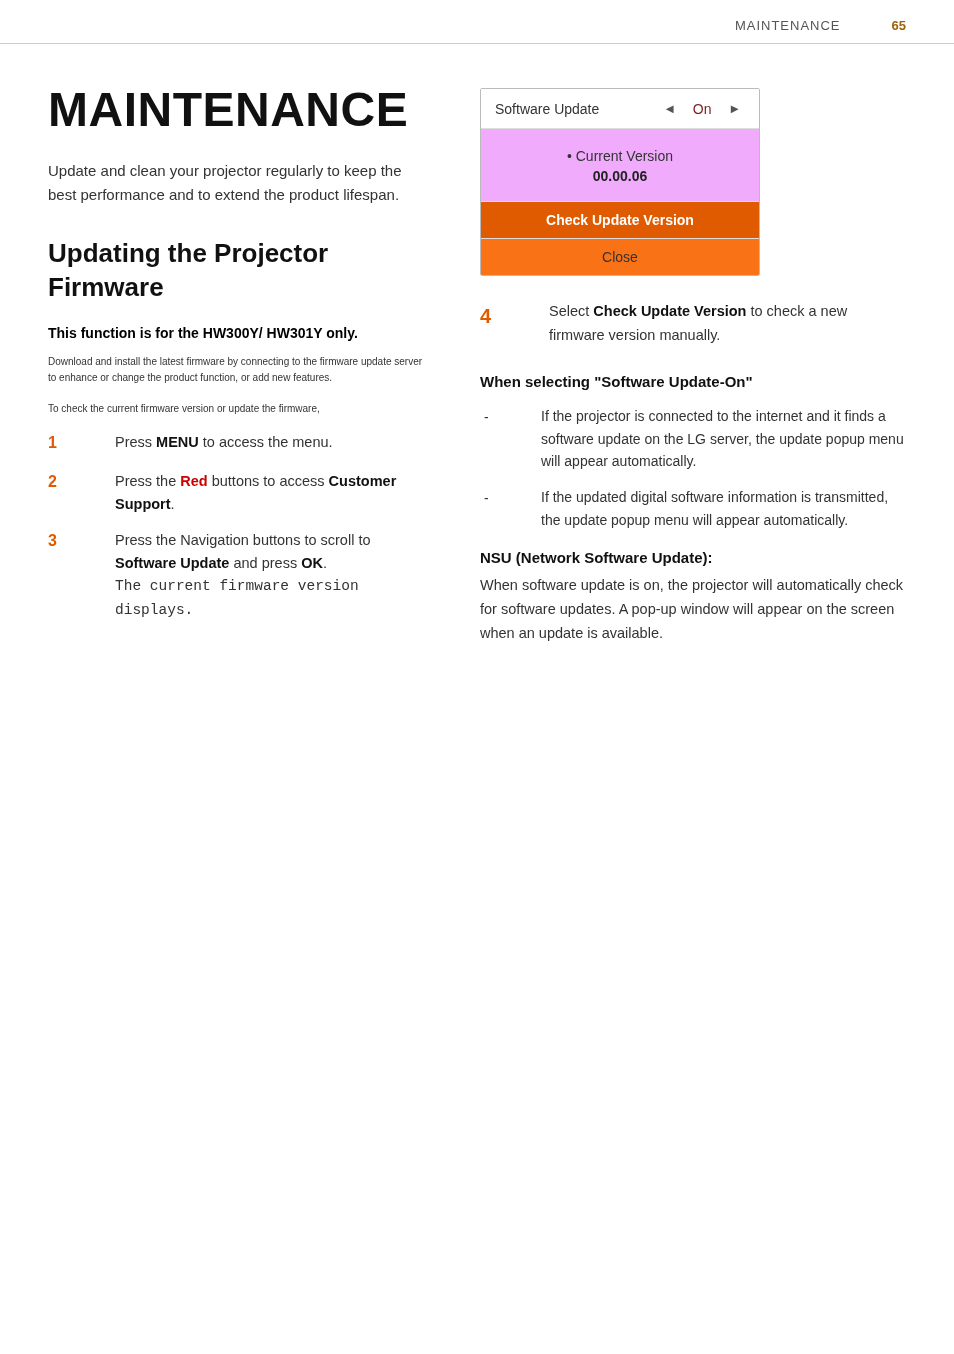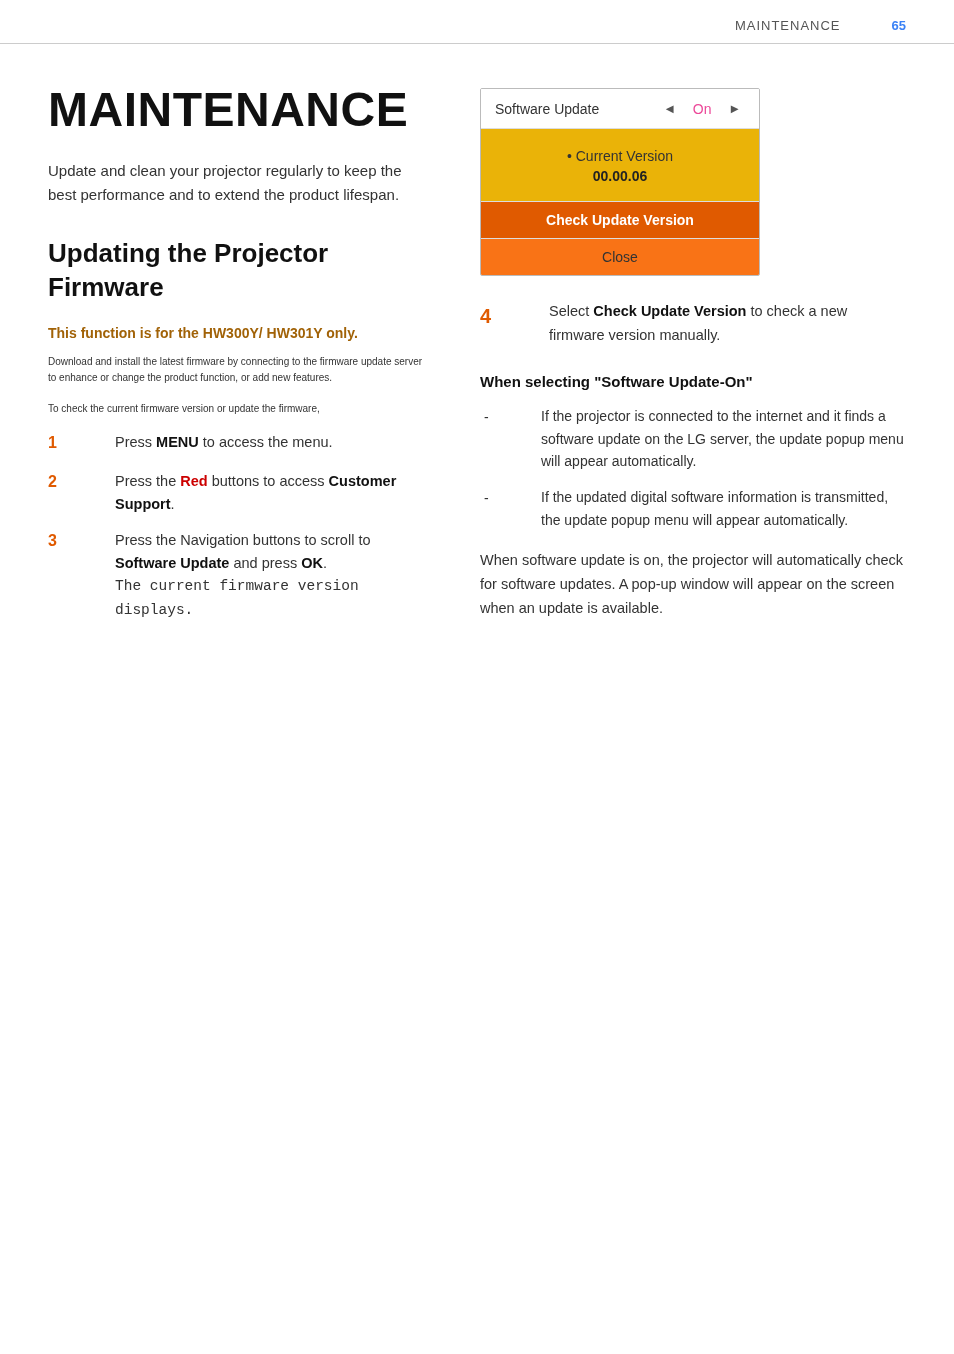--- a/index.html
+++ b/index.html
@@ -23,21 +23,21 @@
     }
 
     .top-bar-text {
       font-size: 13px;
       color: #555;
       letter-spacing: 1px;
     }
 
     .top-bar-page {
       font-size: 13px;
-      color: #3b82f6;
+      color: #a16207;
       font-weight: bold;
       margin-left: 10px;
     }
 
     
     .content {
       display: flex;
       flex-direction: row;
       padding: 40px 48px 40px 48px;
       gap: 32px;
@@ -76,21 +76,21 @@
       font-weight: 800;
       color: #111;
       line-height: 1.3;
       margin-bottom: 20px;
     }
 
     
     .function-note {
       font-size: 14px;
       font-weight: 700;
-      color: #a16207;
+      color: #000000;
       margin-bottom: 10px;
       line-height: 1.4;
     }
 
     .body-text {
       font-size: 10px;
       color: #333;
       line-height: 1.65;
       margin-bottom: 14px;
     }
@@ -165,30 +165,30 @@
 
     .ui-arrow {
       font-size: 13px;
       color: #555;
       cursor: pointer;
       padding: 2px 4px;
     }
 
     .ui-value {
       font-size: 14px;
-      color: #ec4899;
+      color: #7f1d1d;
       min-width: 28px;
       text-align: center;
     }
 
     .ui-info-row {
       padding: 16px 14px;
       text-align: center;
       border-bottom: 1px solid #ddd;
-      background: #eab308;
+      background: #f0abfc;
     }
 
     .ui-info-text {
       font-size: 14px;
       color: #333;
       line-height: 1.6;
     }
 
     .ui-info-version {
       font-size: 14px;
@@ -381,17 +381,18 @@
         <span class="bullet-dash">- </span>
         <span>If the projector is connected to the internet and it finds a software update on the LG server, the update popup menu will appear automatically.</span>
       </div>
       <div class="bullet-item">
         <span class="bullet-dash">- </span>
         <span>If the updated digital software information is transmitted, the update popup menu will appear automatically.</span>
       </div>
     </div>
 
     <div class="nsu-section">
+      <p class="nsu-title">NSU (Network Software Update):</p>
       <p class="nsu-text">When software update is on, the projector will automatically check for software updates. A pop-up window will appear on the screen when an update is available.</p>
     </div>
 
   </div>
 </div>
 
 </body></html>

